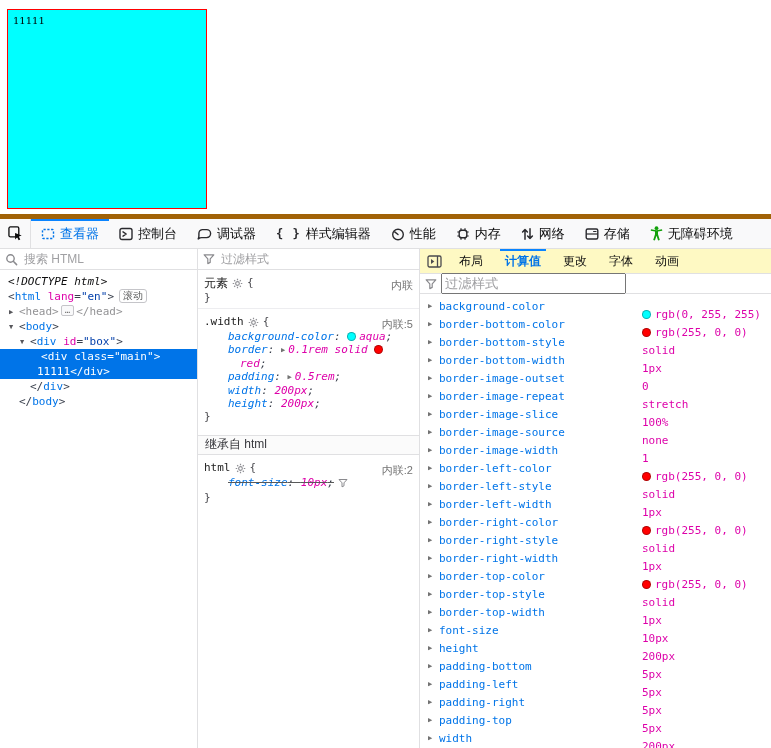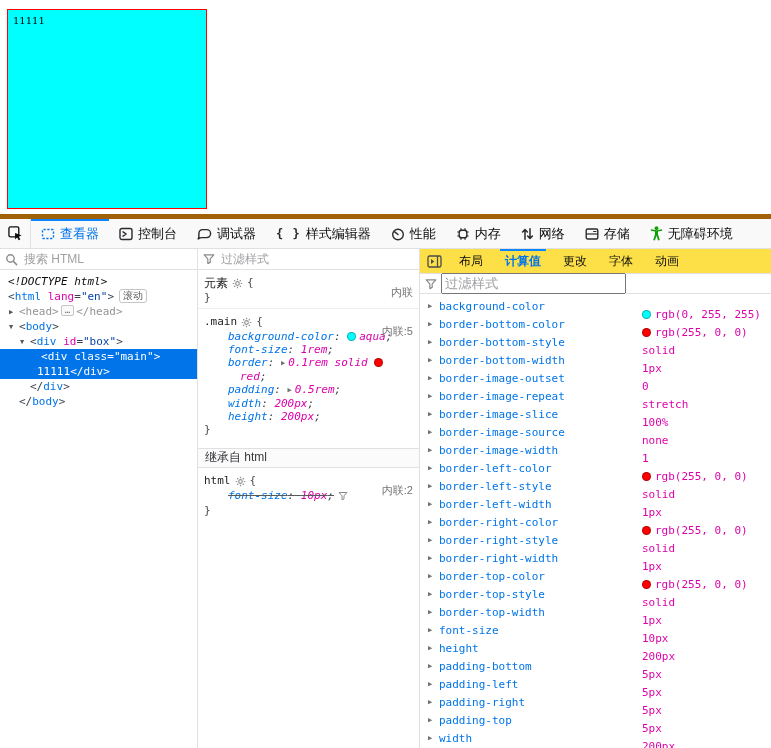--- a/index.html
+++ b/index.html
@@ -57,35 +57,35 @@
   .ellipsis-badge { display:inline-block; margin:0 2px; padding:0 3px; border:1px solid #c5c5c9; border-radius:2px; color:#737373; font-size:9px; line-height:9px; vertical-align:2px; background:#f9f9fa; }
 
   
   .rules-scroll { flex:1; overflow:hidden; font:11px "DejaVu Sans Mono", monospace; color:#0c0c0d; }
   .rule-block { padding:5px 4px 3px 6px; position:relative; }
   .rule-block.sep { border-bottom:1px solid #ededf0; }
   .rule-head { position:relative; line-height:16px; display:flex; align-items:center; }
   .rule-selector { color:#222; }
   .rule-selector.sans { font-family:"Liberation Sans", sans-serif; font-size:12px; }
   .gear { display:flex; margin:0 4px; }
-  .rule-loc { position:absolute; right:2px; top:10px; font:11px "Liberation Sans", sans-serif; color:#737373; }
+  .rule-loc { position:absolute; right:2px; top:3px; font:11px "Liberation Sans", sans-serif; color:#737373; }
   .rule-line { line-height:13px; padding-left:24px; white-space:nowrap;font-style:italic; }
   .rule-line.wrap2 { padding-left:36px; }
   .css-name { color:#0074e8; }
   .css-value { color:#dd00a9; }
   .css-punct { color:#4a4a4f; }
   .close-brace { line-height:14px; color:#4a4a4f; }
   .swatch { display:inline-block; width:9px; height:9px; border-radius:50%; border:1px solid rgba(0,0,0,.3); vertical-align:-1px; margin-right:3px; }
   .expander { display:inline-block; font-size:7px; color:#737373; margin-right:3px; vertical-align:1px; }
   .strike { text-decoration:line-through; text-decoration-color:#585959; }
   .funnel-inline { display:inline-block; vertical-align:-2px; margin-left:4px; }
   .inherited-bar { height:20px; line-height:19px; margin-top:8px; border-top:1px solid #e0e0e2; border-bottom:1px solid #e0e0e2; background:#fbfbfb; padding-left:7px; font:12px "Liberation Sans", sans-serif; color:#38383d; }
 
   
-  .sidebar-tabs { height:25px; flex:none; border-bottom:1px solid #e0e0e2; display:flex; align-items:stretch; background:#fde047; }
+  .sidebar-tabs { height:25px; flex:none; border-bottom:1px solid #e0e0e2; display:flex; align-items:stretch; background:#fef9c3; }
   .side-toggle { width:28px; flex:none; display:flex; align-items:center; justify-content:center; cursor:default; }
   .side-tab { display:flex; align-items:center; padding:0 11px; font-size:12px; color:#0c0c0d; position:relative; cursor:default; }
   .side-tab.active { color:#0074e8;font-weight:bold; }
   .side-tab.active::before { content:''; position:absolute; top:0; left:6px; right:6px; height:2px; background:#0a84ff; }
   .filterbar { height:20px; flex:none; border-bottom:1px solid #e0e0e2; display:flex; align-items:center; gap:4px; padding:0 5px; }
   .computed { flex:1; overflow:hidden; padding-top:3px; font:11px "DejaVu Sans Mono", monospace; }
   .crow { display:flex; align-items:center; height:18px; padding-left:8px; }
   .carrow { width:11px; flex:none; font-size:7px; color:#737373; }
   .cname { width:203px; flex:none; color:#0074e8; white-space:nowrap; overflow:hidden; }
   .cvalue { color:#dd00a9; display:flex; align-items:center; white-space:nowrap;margin-top:16px; }
@@ -238,35 +238,34 @@
                 </svg>
               </span>
             <span class="css-punct">{</span>
             <span class="rule-loc">内联</span>
           </div>
           <div class="close-brace">}</div>
         </div>
 
         <div class="rule-block">
           <div class="rule-head">
-            <span class="rule-selector">.main</span>
+            <span class="rule-selector">.width</span>
             <span class="gear">
                 <svg width="11" height="11" viewBox="0 0 12 12">
                   <circle cx="6" cy="6" r="2" fill="none" stroke="#8f8f94" stroke-width="1.2"></circle>
                   <g stroke="#8f8f94" stroke-width="1.3">
                     <path d="M6 0.8 V2.4 M6 9.6 V11.2 M0.8 6 H2.4 M9.6 6 H11.2 M2.4 2.4 L3.5 3.5 M8.5 8.5 L9.6 9.6 M9.6 2.4 L8.5 3.5 M3.5 8.5 L2.4 9.6"></path>
                   </g>
                 </svg>
               </span>
             <span class="css-punct">{</span>
             <span class="rule-loc">内联:5</span>
           </div>
           <div>
               <div class="rule-line"><span class="css-name">background-color</span><span class="p-punct">: </span><span class="swatch" style="background: rgb(0, 255, 255);"></span><span class="css-value">aqua</span><span class="p-punct">;</span></div>
-              <div class="rule-line"><span class="css-name">font-size</span><span class="p-punct">: </span><span class="css-value">1rem</span><span class="p-punct">;</span></div>
               <div class="rule-line"><span class="css-name">border</span><span class="p-punct">: </span><span class="expander">▶</span><span class="css-value">0.1rem solid </span><span class="swatch" style="background: rgb(255, 0, 0);"></span></div>
               <div class="rule-line wrap2"><span class="css-value">red</span><span class="p-punct">;</span></div>
               <div class="rule-line"><span class="css-name">padding</span><span class="p-punct">: </span><span class="expander">▶</span><span class="css-value">0.5rem</span><span class="p-punct">;</span></div>
               <div class="rule-line"><span class="css-name">width</span><span class="p-punct">: </span><span class="css-value">200px</span><span class="p-punct">;</span></div>
               <div class="rule-line"><span class="css-name">height</span><span class="p-punct">: </span><span class="css-value">200px</span><span class="p-punct">;</span></div>
             </div>
           <div class="close-brace">}</div>
         </div>
 
         <div class="inherited-bar">继承自 html</div>

